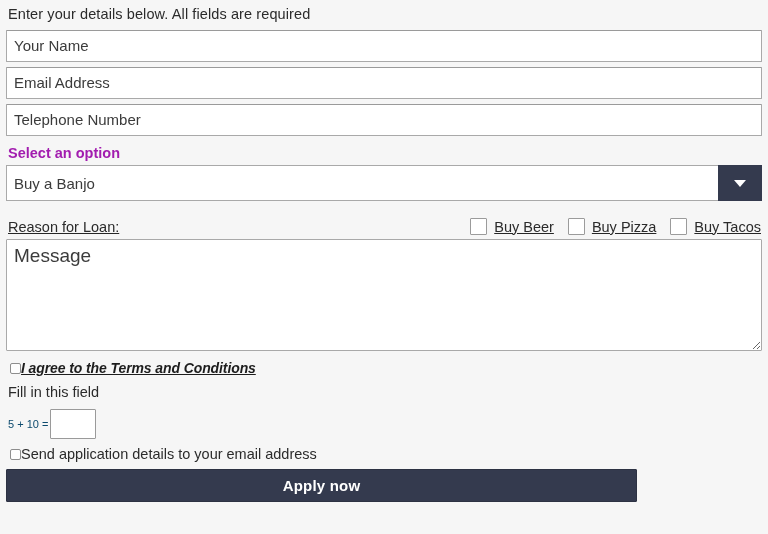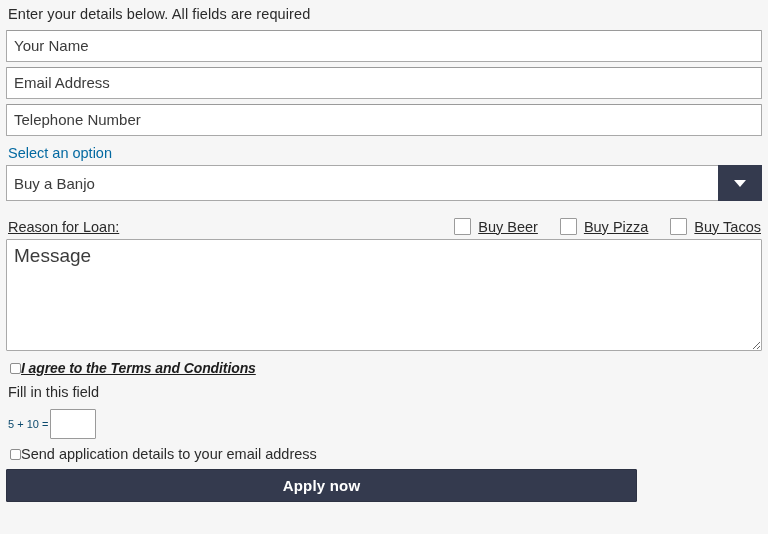--- a/index.html
+++ b/index.html
@@ -45,23 +45,24 @@
     background: #ffffff;
     border: 1px solid #a9a9a9;
     border-top-color: #9a9a9a;
     border-radius: 1px;
     outline: none;
   }
   .text-input::placeholder { color: #3b3b3b; opacity: 1; }
 
   .label-line {
     font-size: 14.5px;
-    color: #0369a1;
+    color: #a21caf;
     padding: 5px 0 5px 2px;
     line-height: 1;
+    font-weight: bold;
   }
 
   
   .select-row {
     position: relative;
     display: flex;
     width: 756px;
     height: 44px;
     margin-bottom: 2px;
     justify-content: space-between;
@@ -106,21 +107,21 @@
   }
   .reason-label {
     font-size: 14.5px;
     color: #2b2b2b;
     white-space: nowrap;
   }
   .cb-group {
     margin-left: auto;
     display: flex;
     align-items: center;
-    gap: 22px;
+    gap: 14px;
     padding-right: 1px;
   }
   .cb-item {
     display: flex;
     align-items: center;
     gap: 7px;
     cursor: pointer;
   }
   .cb-box {
     width: 17px;

